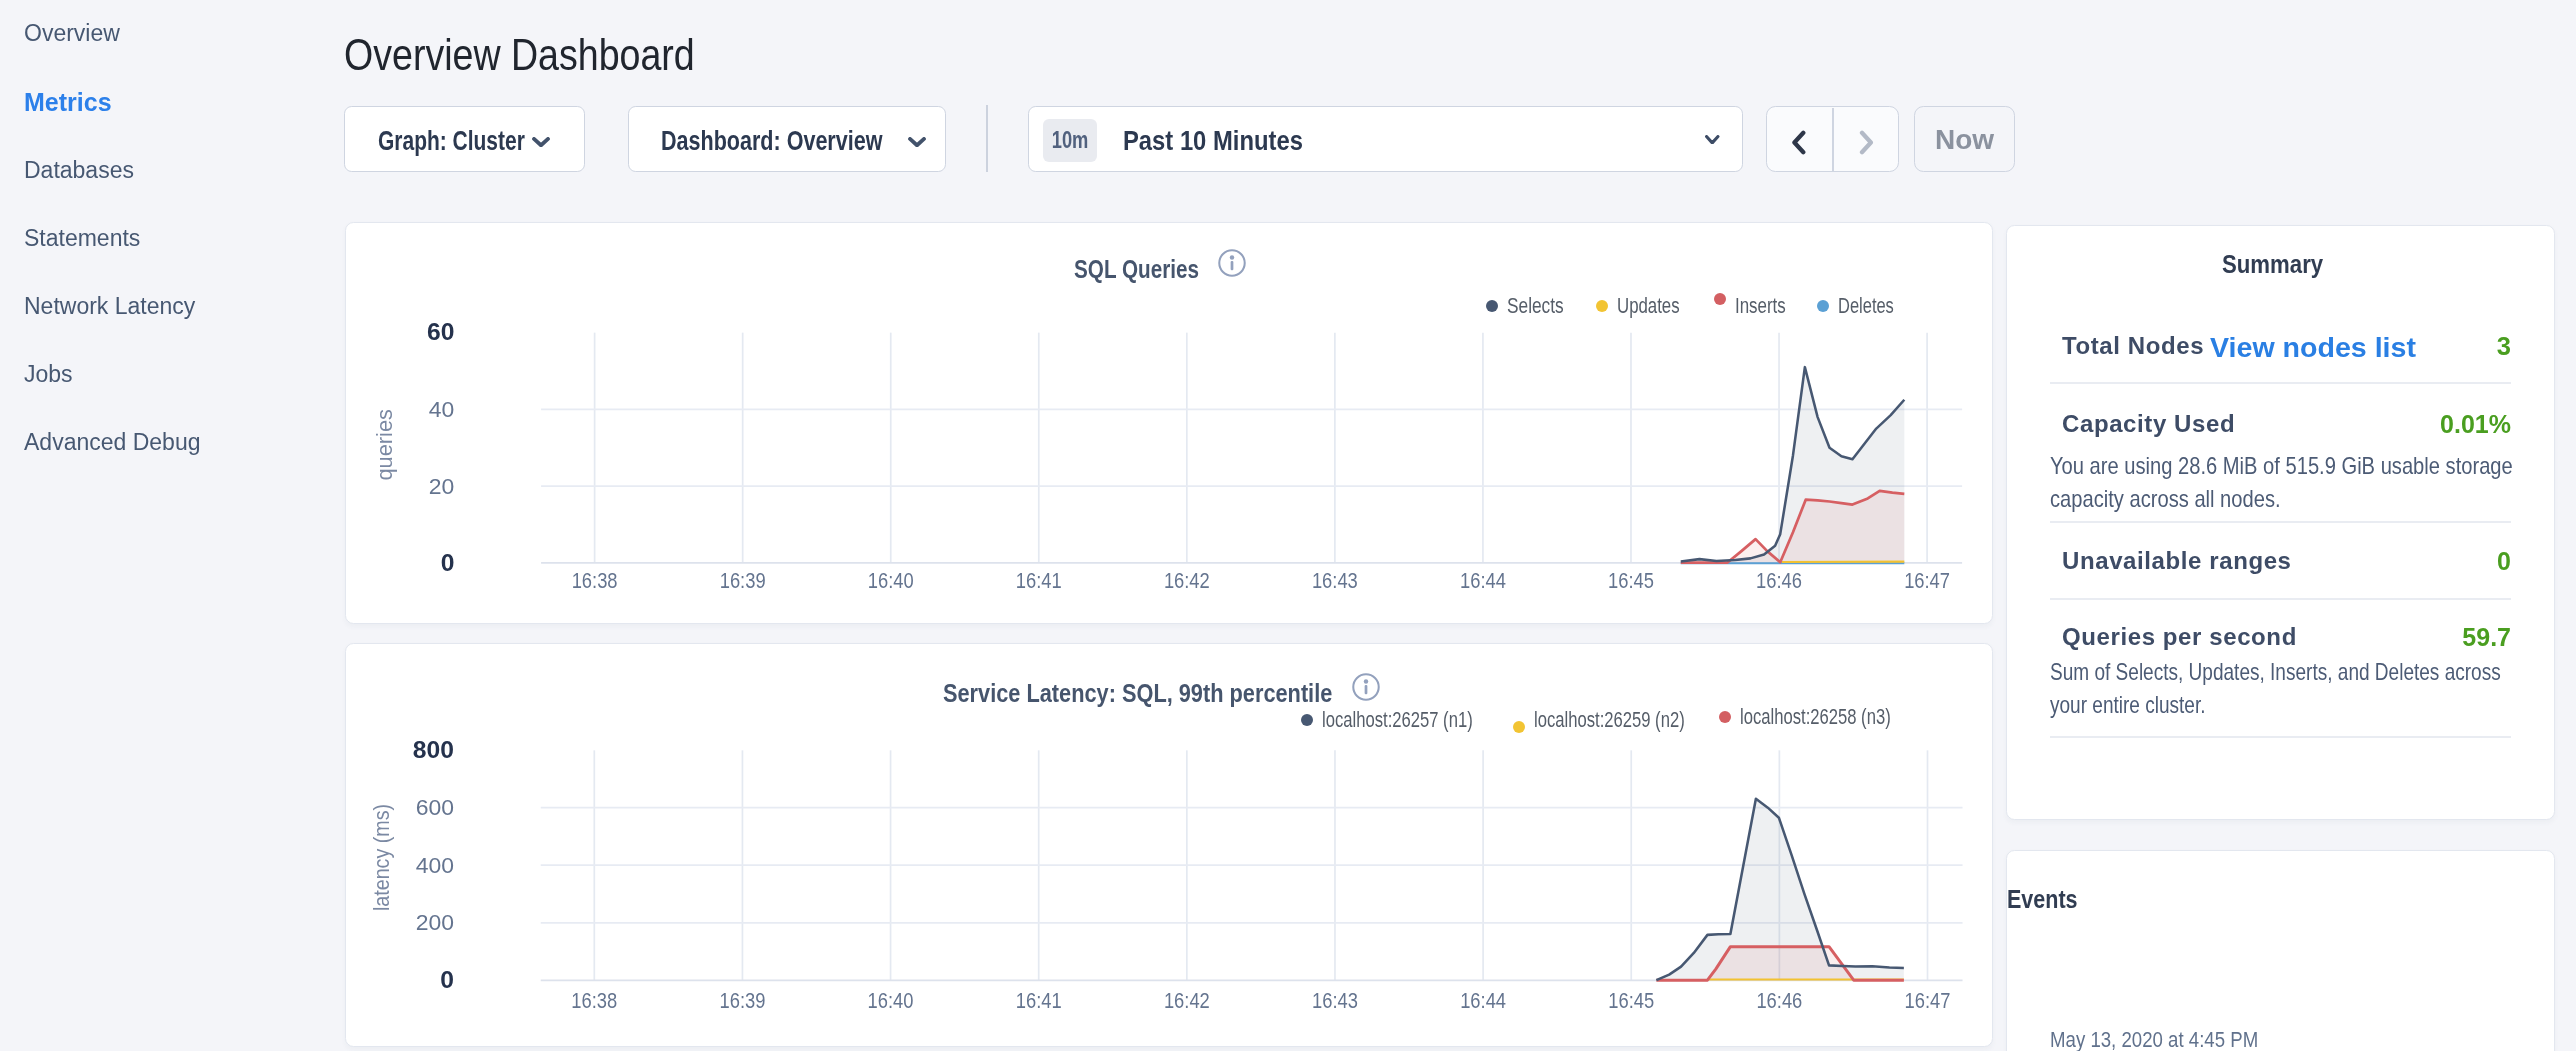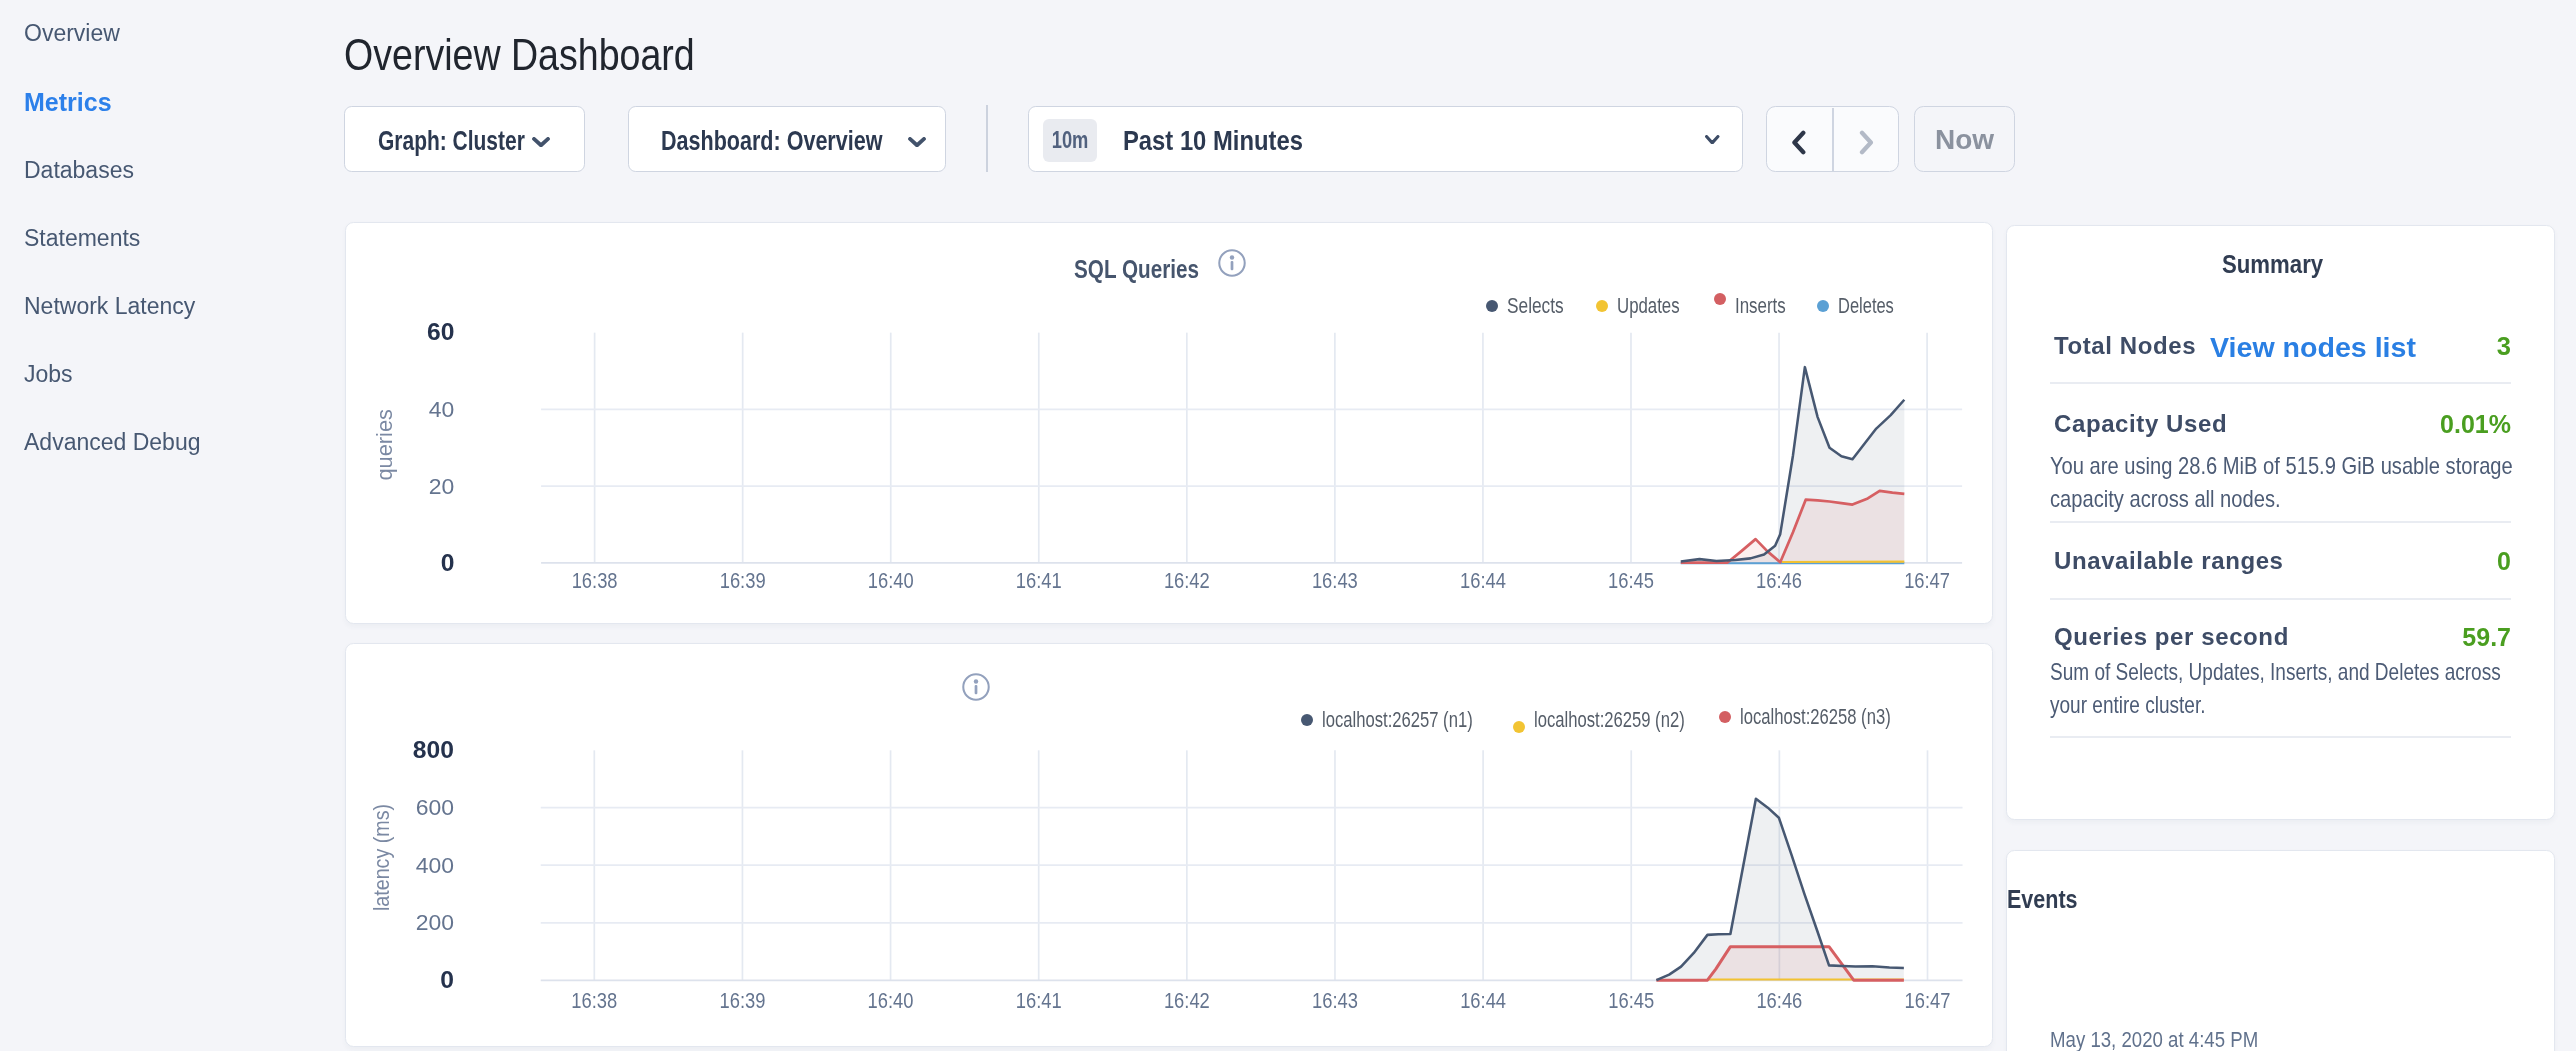--- a/index.html
+++ b/index.html
@@ -5,21 +5,21 @@
   font-family:"Liberation Sans", sans-serif; }
 .abs { position:absolute; }
 .nav { position:absolute; left:24px; font-size:23px; line-height:29px; color:#475872; }
 .nav.act { color:#2c80ea; font-weight:bold; font-size:25px; }
 .card { position:absolute; background:#fff; border:1.7px solid #e3e7ef; border-radius:8.5px;
   box-shadow:0 2.6px 5.1px rgba(60,75,105,0.04); }
 .btn { position:absolute; top:106px; height:66px; background:#fff; border:1.7px solid #cfd5e1; border-radius:7.7px; }
 .btxt { position:absolute; font-weight:bold; font-size:28px; color:#2c3950; white-space:nowrap;
   transform-origin:0 50%; line-height:34px; top:124px; }
 .row { position:absolute; left:43px; right:43px; height:34px; }
-.rlab { position:absolute; left:4px; top:0; font-size:24px; font-weight:bold; color:#3e4c66; letter-spacing:0.6px; white-space:nowrap; }
+.rlab { position:absolute; left:12px; top:0; font-size:24px; font-weight:bold; color:#3e4c66; letter-spacing:0.6px; white-space:nowrap; }
 .rval { position:absolute; right:0; top:0; font-size:25px; font-weight:bold; color:#4a9e20; white-space:nowrap; }
 .div { position:absolute; left:43px; right:43px; height:1.7px; background:#e9ecf2; }
 .para { position:absolute; left:43px; font-size:24px; color:#4c5b75; line-height:33px; white-space:nowrap; }
 .ib { display:inline-block; transform-origin:0 50%; }
 </style></head>
 <body>
 <nav>
 <div class="nav" style="top:18.7px">Overview</div>
 <div class="nav act" style="top:88px">Metrics</div>
 <div class="nav" style="top:156px">Databases</div>
@@ -118,20 +118,21 @@
 <polygon points="1570.0,399.5 1625.0,399.5 1641.0,386.4 1658.0,372.0 1672.0,386.4 1687.0,399.1 1702.0,363.9 1717.0,325.5 1731.0,326.4 1745.0,327.7 1759.0,329.5 1772.0,331.3 1790.0,324.1 1804.0,315.1 1819.0,317.3 1833.0,318.7 1833.0,400.0 1570.0,400.0" fill="rgba(214,95,97,0.10)"></polygon>
 <polyline points="1570,400.3 1833,400.3" fill="none" stroke="#5ba0d4" stroke-width="2.5"></polyline>
 <polyline points="1689,398.9 1833,398.4" fill="none" stroke="#f2c232" stroke-width="2.5"></polyline>
 <polyline points="1570.0,399.5 1625.0,399.5 1641.0,386.4 1658.0,372.0 1672.0,386.4 1687.0,399.1 1702.0,363.9 1717.0,325.5 1731.0,326.4 1745.0,327.7 1759.0,329.5 1772.0,331.3 1790.0,324.1 1804.0,315.1 1819.0,317.3 1833.0,318.7" fill="none" stroke="#d65f62" stroke-width="3.2" stroke-linejoin="round"></polyline>
 <polyline points="1570.0,398.2 1592.0,395.5 1612.0,397.7 1634.0,396.4 1652.0,394.6 1668.0,390.1 1681.0,379.7 1687.0,366.1 1702.0,273.5 1716.0,169.6 1731.0,228.4 1745.0,264.5 1759.0,274.4 1772.0,278.0 1800.0,241.9 1817.0,226.1 1833.0,208.0" fill="none" stroke="#475872" stroke-width="3" stroke-linejoin="round"></polyline>
 </svg>
 </div>
 
 <div class="card" style="left:345px;top:643px;width:1648px;height:404px">
   <div class="abs" style="left:597px;top:34px;display:flex;align-items:center">
+    <span style="display:inline-block;width:390px"><span class="ib" style="font-size:25.5px;font-weight:bold;color:#46556d;transform:scaleX(0.8531);white-space:nowrap">Service Latency: SQL, 99th percentile</span></span>
     <span style="display:inline-block;margin-left:18.7px;position:relative;top:-5.1px"><svg width="28" height="28" viewBox="0 0 33 33" style="flex:none">
           <circle cx="16.5" cy="16.5" r="15.0" fill="none" stroke="#93a1bd" stroke-width="2.4"></circle>
           <circle cx="16.5" cy="10.0" r="2.6" fill="#93a1bd"></circle>
           <rect x="14.9" y="14.0" width="3.2" height="11" rx="1.4" fill="#93a1bd"></rect>
         </svg></span>
   </div>
 <div style="position:absolute;left:955px;top:63px;display:flex;align-items:center;height:25.5px">
       <span style="width:12px;height:12px;border-radius:50%;background:#475872;flex:none"></span>
       <span style="display:inline-block;transform:scaleX(0.7558);transform-origin:0 50%;font-size:22px;color:#555d68;margin-left:8.5px;white-space:nowrap">localhost:26257 (n1)</span>
     </div>

